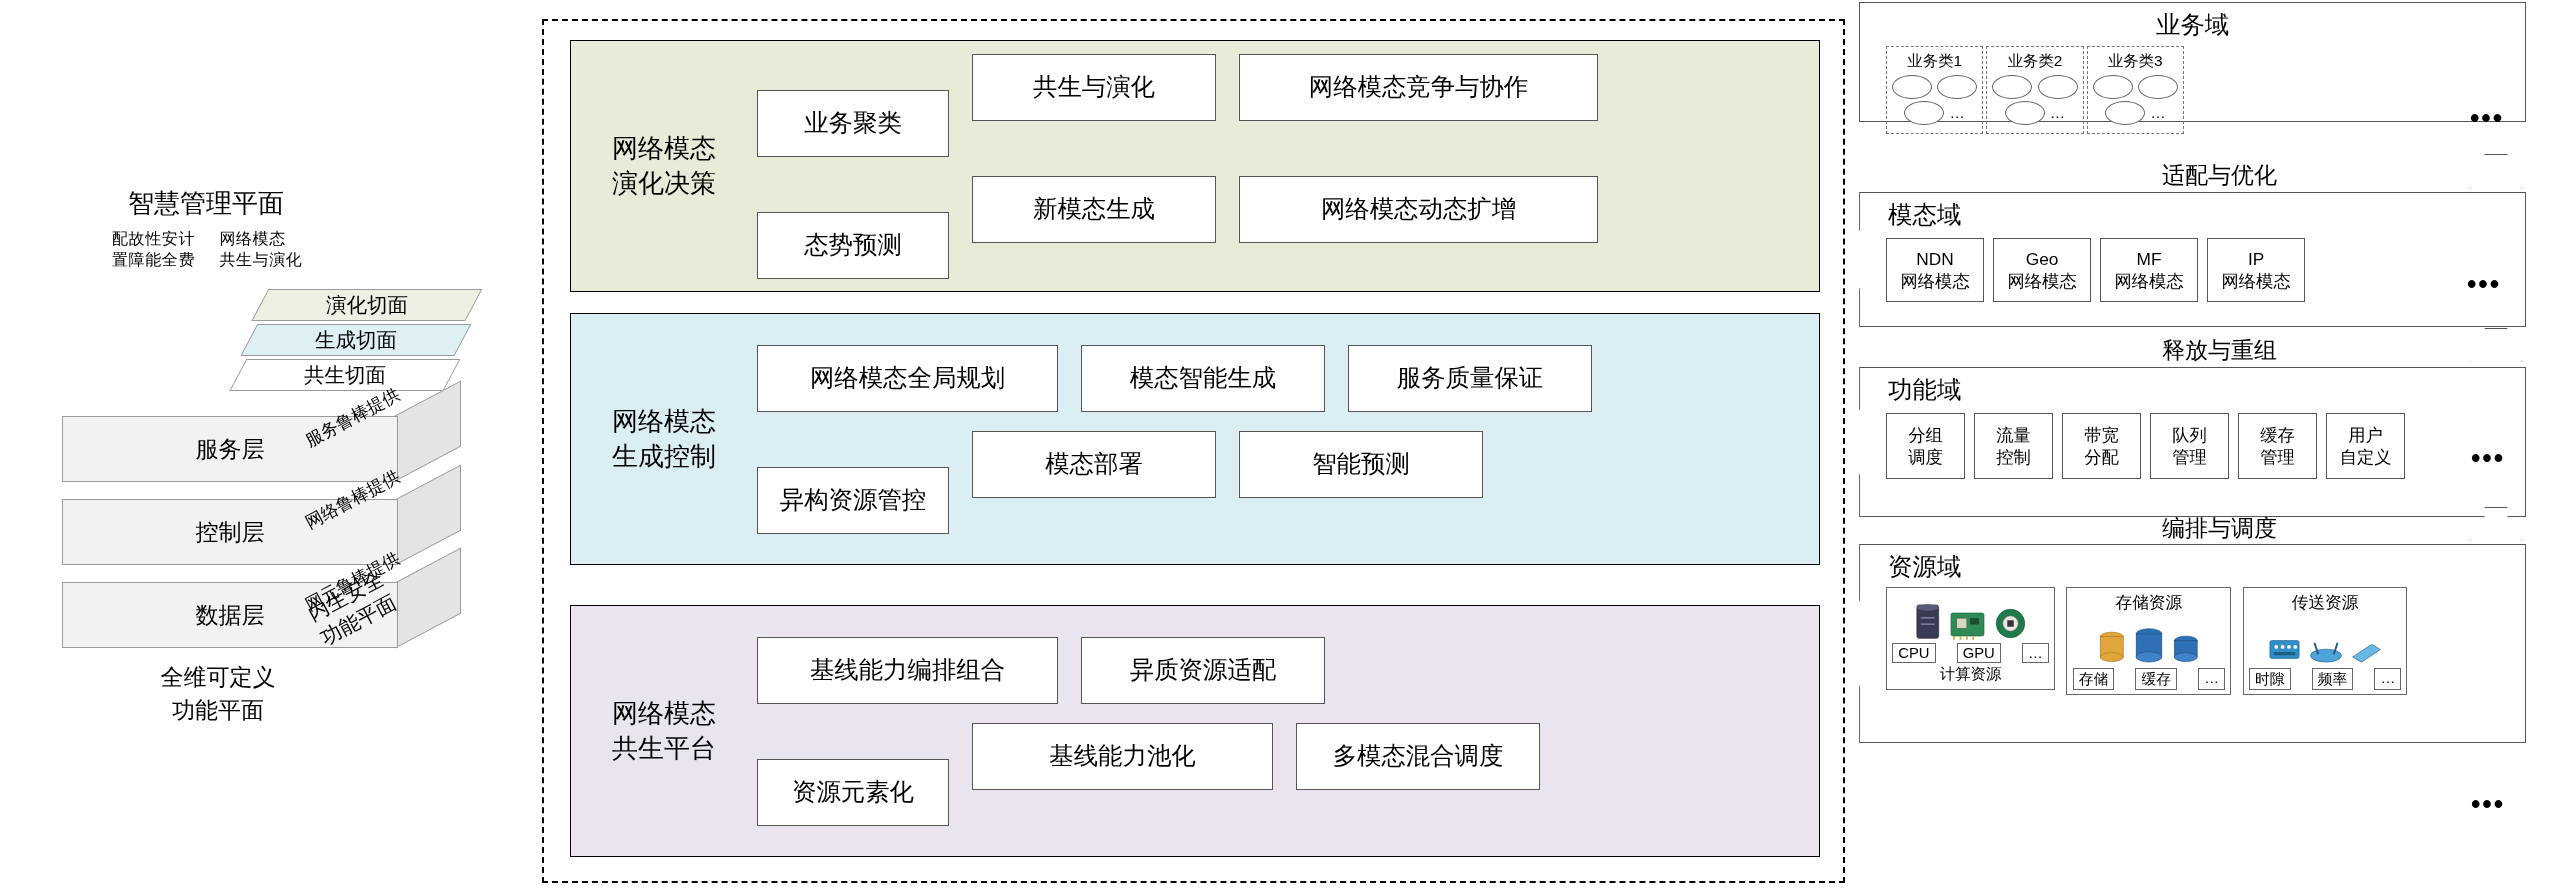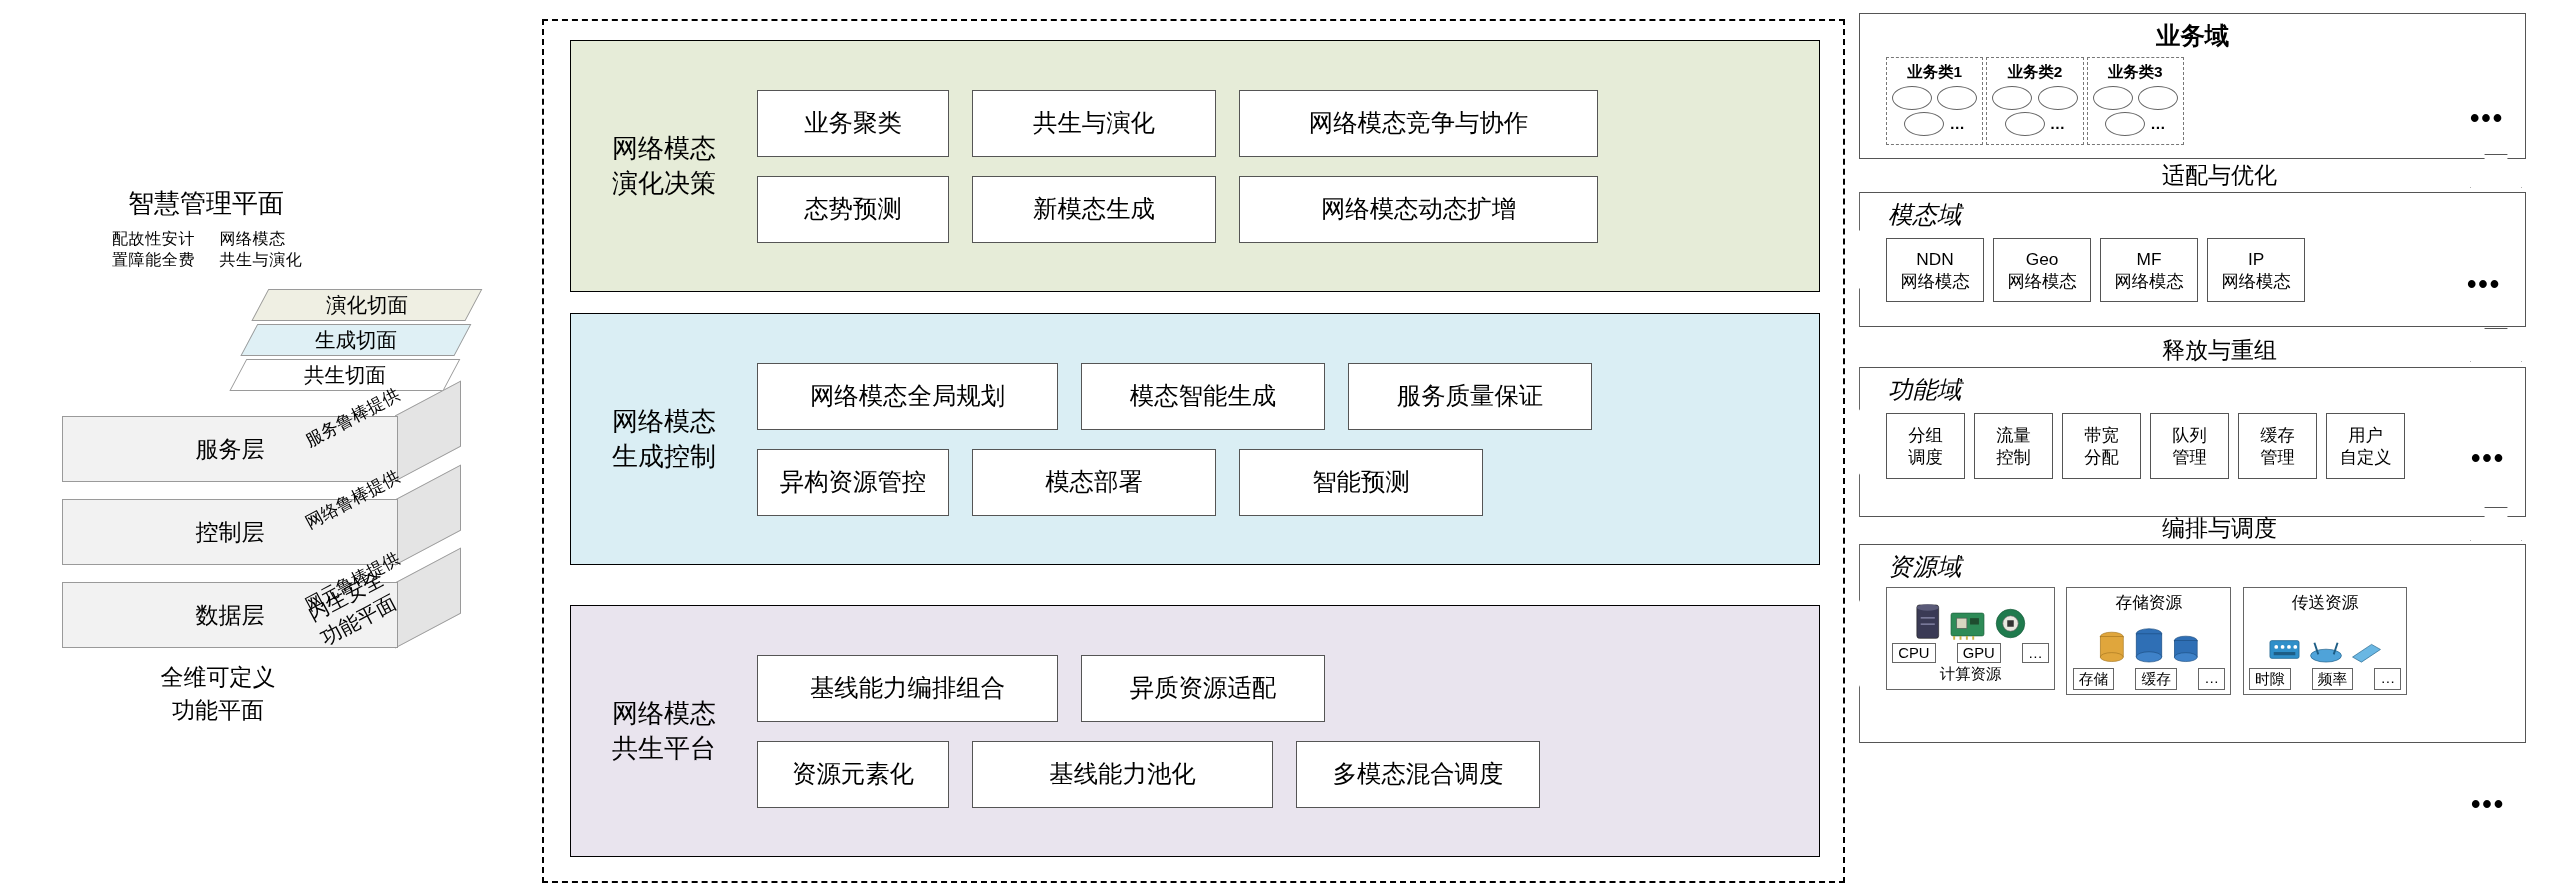--- a/index.html
+++ b/index.html
@@ -185,21 +185,21 @@
     display: flex;
     align-items: center;
     justify-content: center;
     font-size: 24.4px;
     white-space: nowrap;
     padding: 0 14px;
     box-sizing: border-box;
   }
 
   
-  .w-s { min-width: 192px; }
+  .w-s { min-width: 192px; margin-top: 36px; }
   .w-m { min-width: 244px; }
   .w-l { min-width: 301px; }
   .w-xl { min-width: 359px; }
 
   
   .right {
     position: absolute;
     left: 1854px;
     top: 0px;
     width: 722px;
@@ -216,23 +216,23 @@
   
   .domain-box.notch {
     clip-path: polygon(0 0, 100% 0, 100% 100%, 0 100%, 0 72%, 18px 50%, 0 28%);
   }
   .domain-title {
     font-size: 24.4px;
     text-align: center;
     padding-top: 6.4px;
     white-space: nowrap;
   }
-  .domain-title.left-al { text-align: left; padding-left: 28px; font-style: italic; }
-
-  .d1 { top: 13px; height: 146px; font-weight: bold; }
+  .domain-title.left-al { text-align: left; padding-left: 28px; }
+
+  .d1 { top: 2px; height: 120px; }
   .d2 { top: 192px; height: 135px; }
   .d3 { top: 367px; height: 150px; }
   .d4 { top: 544px; height: 199px; }
 
   .subgroups {
     display: flex;
     gap: 3px;
     padding: 5.1px 9px 0 26px;
     align-items: flex-start;
   }

